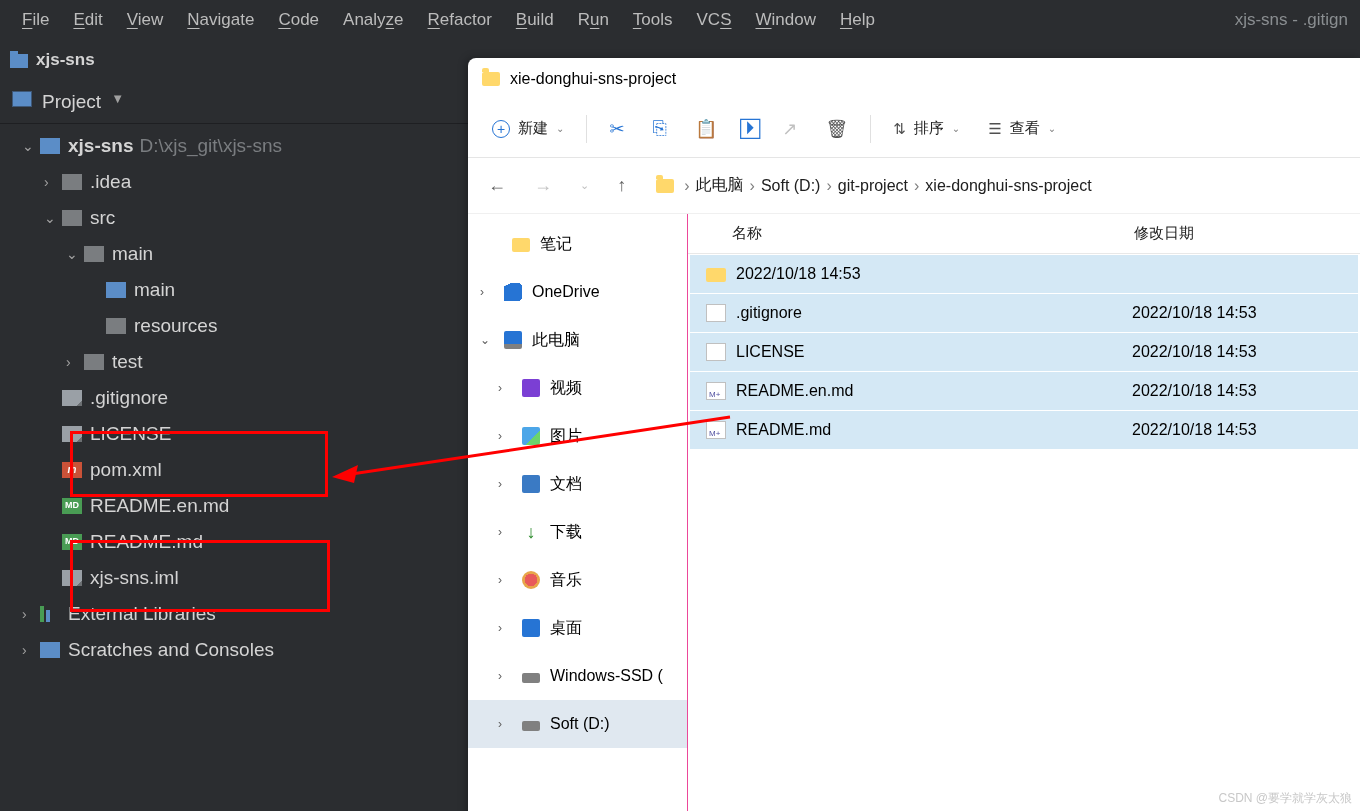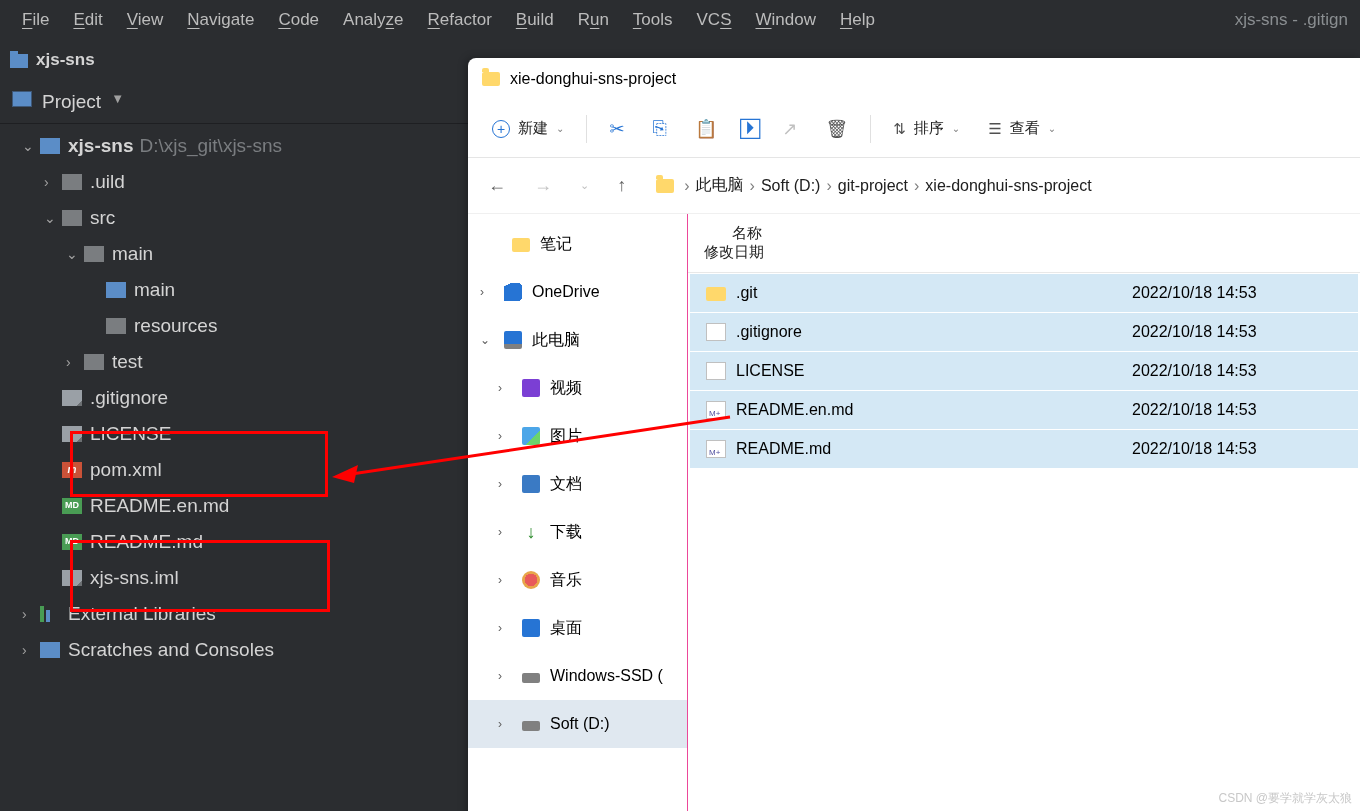--- a/index.html
+++ b/index.html
@@ -79,21 +79,21 @@
     .side-icon.pc { background: linear-gradient(#2674d4 70%, #808080 70%); border-radius: 2px; }
     .side-icon.video { background: #7b3fd4; border-radius: 2px; }
     .side-icon.img { background: linear-gradient(135deg, #4ca6e8 60%, #6bd46b 60%); border-radius: 2px; }
     .side-icon.doc { background: #3a7ac4; border-radius: 2px; }
     .side-icon.dl { color: #2a8a2a; font-size: 18px; text-align: center; line-height: 18px; }
     .side-icon.music { background: radial-gradient(circle, #e85a5a 50%, #e8a54a 50%); border-radius: 50%; }
     .side-icon.desk { background: #2674d4; border-radius: 2px; }
     .side-icon.drive { background: #808080; border-radius: 2px; height: 10px; margin-top: 4px; }
     
     .explorer-main { flex: 1; }
-    .file-header { display: flex; padding: 10px 16px; font-size: 15px; color: #202020; border-bottom: 1px solid #e8e8e8; flex-direction: column; }
+    .file-header { display: flex; padding: 10px 16px; font-size: 15px; color: #202020; border-bottom: 1px solid #e8e8e8; }
     .col-name { flex: 1; padding-left: 28px; }
     .col-date { width: 210px; }
     
     .file-row { display: flex; align-items: center; padding: 10px 16px; font-size: 16px; background: #d4e8f5; margin: 1px 2px; cursor: pointer; }
     .file-icon { width: 20px; height: 18px; margin-right: 10px; flex-shrink: 0; }
     .file-icon.folder { background: #ffd86b; border-radius: 2px; height: 14px; margin-top: 2px; }
     .file-icon.txt { background: #fff; border: 1px solid #c0c0c0; }
     .file-icon.mdf { background: #fff; border: 1px solid #c0c0c0; position: relative; }
     .file-icon.mdf::after { content: "M+"; font-size: 8px; color: #5050a0; position: absolute; bottom: 0; left: 2px; }
     
@@ -139,21 +139,21 @@
 <div class="project-tree">
   <div class="tree-row indent-1">
     <span class="tree-chevron">⌄</span>
     <span class="tree-icon folder-blue"></span>
     <span class="tree-label bold">xjs-sns</span>
     <span class="tree-path">D:\xjs_git\xjs-sns</span>
   </div>
   <div class="tree-row indent-2">
     <span class="tree-chevron">›</span>
     <span class="tree-icon"></span>
-    <span class="tree-label">.uild</span>
+    <span class="tree-label">.idea</span>
   </div>
   <div class="tree-row indent-2">
     <span class="tree-chevron">⌄</span>
     <span class="tree-icon"></span>
     <span class="tree-label">src</span>
   </div>
   <div class="tree-row indent-3">
     <span class="tree-chevron">⌄</span>
     <span class="tree-icon"></span>
     <span class="tree-label">main</span>
@@ -344,21 +344,20 @@
     </div>
 
     <div class="explorer-main">
       <div class="file-header">
         <div class="col-name">名称</div>
         <div class="col-date">修改日期</div>
       </div>
 
       <div class="file-row">
         <span class="file-icon folder"></span>
-        <span class="col-name" style="padding-left:0">.git</span>
         <span class="col-date">2022/10/18 14:53</span>
       </div>
       <div class="file-row">
         <span class="file-icon txt"></span>
         <span class="col-name" style="padding-left:0">.gitignore</span>
         <span class="col-date">2022/10/18 14:53</span>
       </div>
       <div class="file-row">
         <span class="file-icon txt"></span>
         <span class="col-name" style="padding-left:0">LICENSE</span>

